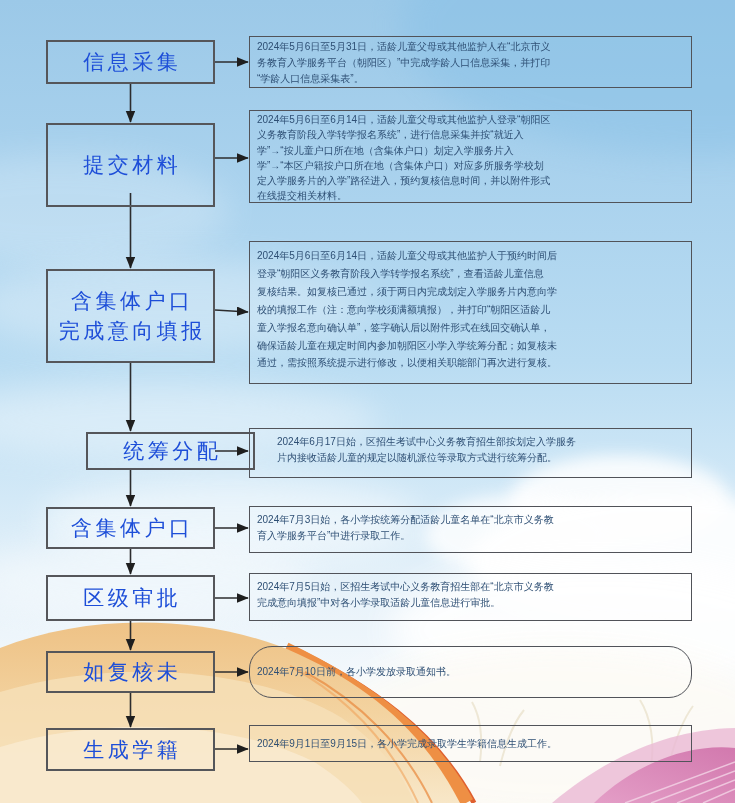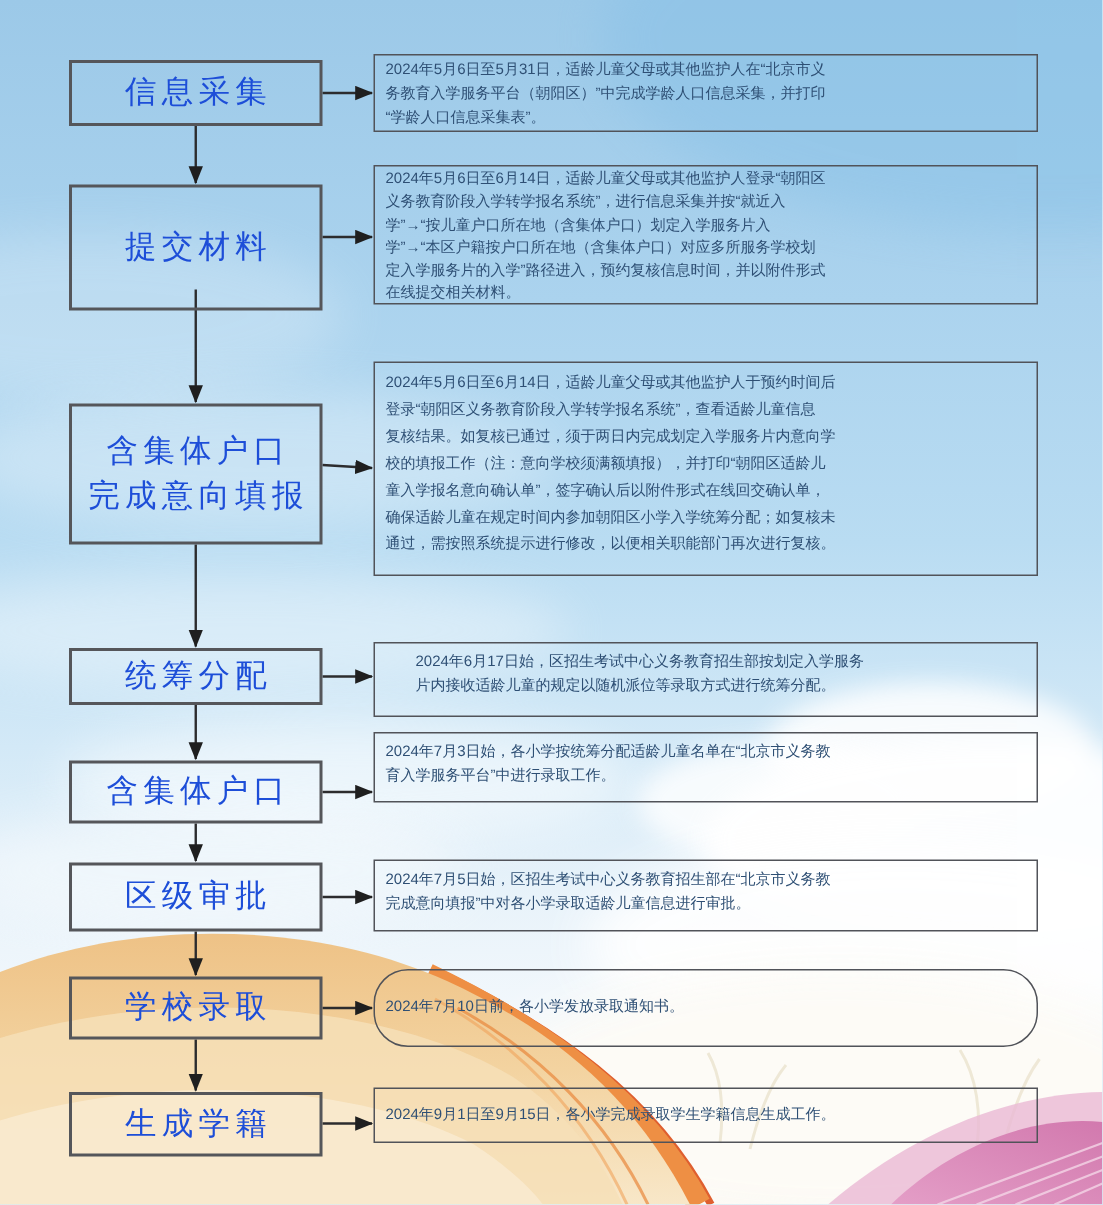--- a/index.html
+++ b/index.html
@@ -162,46 +162,46 @@
   <div class="desc-box r3" style="top:241px;height:143px;">
     <div class="desc-text">2024年5月6日至6月14日，适龄儿童父母或其他监护人于预约时间后
 登录“朝阳区义务教育阶段入学转学报名系统”，查看适龄儿童信息
 复核结果。如复核已通过，须于两日内完成划定入学服务片内意向学
 校的填报工作（注：意向学校须满额填报），并打印“朝阳区适龄儿
 童入学报名意向确认单”，签字确认后以附件形式在线回交确认单，
 确保适龄儿童在规定时间内参加朝阳区小学入学统筹分配；如复核未
 通过，需按照系统提示进行修改，以便相关职能部门再次进行复核。</div>
   </div>
 
-  <div class="step-box" style="top:432px;height:38px;">
+  <div class="step-box" style="top:432px;height:38px;margin-left:40px;">
     <span class="step-label">统筹分配</span>
   </div>
   <div class="desc-box r4" style="top:428px;height:50px;padding-left:20px;">
     <div class="desc-text">2024年6月17日始，区招生考试中心义务教育招生部按划定入学服务
 片内接收适龄儿童的规定以随机派位等录取方式进行统筹分配。</div>
   </div>
 
   <div class="step-box" style="top:507px;height:42px;">
     <span class="step-label">含集体户口</span>
   </div>
-  <div class="desc-box r5" style="top:488px;height:47px;">
+  <div class="desc-box r5" style="top:506px;height:47px;">
     <div class="desc-text">2024年7月3日始，各小学按统筹分配适龄儿童名单在“北京市义务教
 育入学服务平台”中进行录取工作。</div>
   </div>
 
   <div class="step-box" style="top:575px;height:46px;">
     <span class="step-label">区级审批</span>
   </div>
   <div class="desc-box r6" style="top:573px;height:48px;">
     <div class="desc-text">2024年7月5日始，区招生考试中心义务教育招生部在“北京市义务教
 完成意向填报”中对各小学录取适龄儿童信息进行审批。</div>
   </div>
 
   <div class="step-box" style="top:651px;height:42px;">
-    <span class="step-label">学校录取</span>
+    <span class="step-label">如复核未</span>
   </div>
   <div class="desc-box r7" style="top:646px;height:52px;border-radius:23px;">
     <div class="desc-text">2024年7月10日前，各小学发放录取通知书。</div>
   </div>
 
   <div class="step-box" style="top:728px;height:43px;">
     <span class="step-label">生成学籍</span>
   </div>
   <div class="desc-box r8" style="top:725px;height:37px;">
     <div class="desc-text">2024年9月1日至9月15日，各小学完成录取学生学籍信息生成工作。</div>

